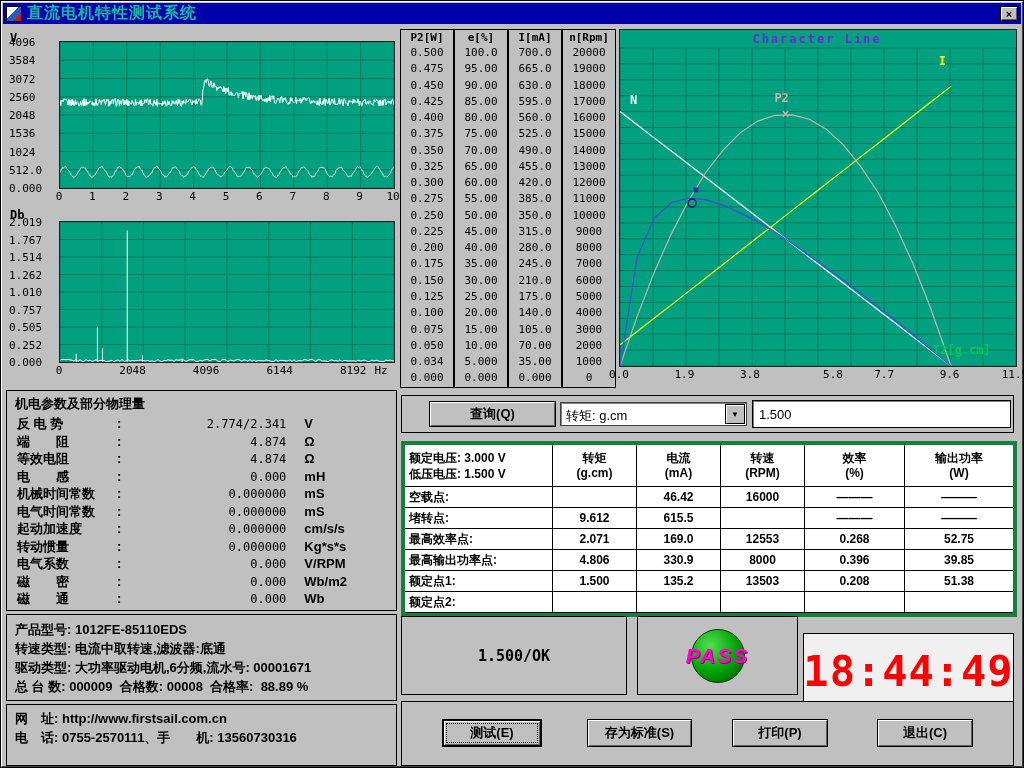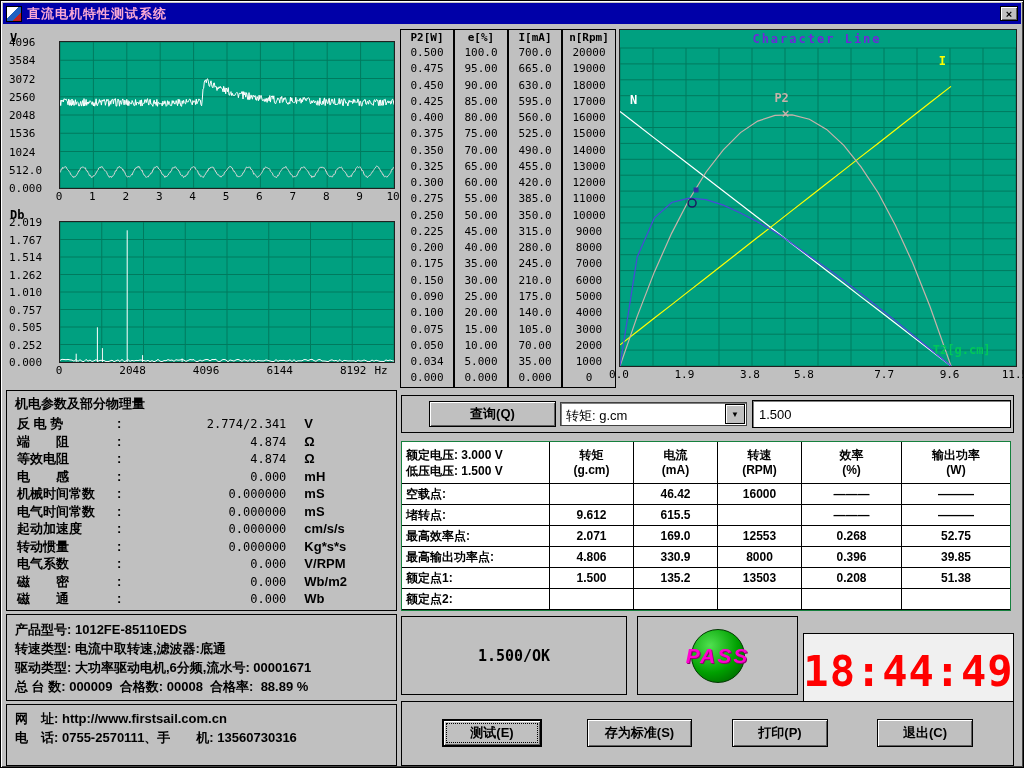--- a/index.html
+++ b/index.html
@@ -1,20 +1,20 @@
 <!DOCTYPE html>
 <html><head>
 <meta charset="utf-8">
 <style>
   html,body{margin:0;padding:0;background:#808080;}
   #window{position:relative;width:1024px;height:768px;background:#c0c0c0;overflow:hidden;
           font-family:"Liberation Sans",sans-serif;box-shadow:inset 1px 1px 0 #fff,inset -1px -1px 0 #404040;border:1px solid #000;box-sizing:border-box;}
   .titlebar{position:absolute;left:2px;top:2px;right:2px;height:21px;background:#0000a8;display:flex;align-items:center;padding:0 3px;}
   .app-icon{width:14px;height:14px;background:linear-gradient(135deg,#fff 40%,#2060c0 40%,#2060c0 70%,#c02020 70%);border:1px solid #000;margin-right:5px;}
-  .title-text{color:#f9a8d4;font-size:13px;font-weight:bold;letter-spacing:1px;}
+  .title-text{color:#14b8a6;font-size:16px;font-weight:bold;letter-spacing:1px;}
   .close-btn{margin-left:auto;width:18px;height:15px;background:#c0c0c0;border:1px solid #000;
              box-shadow:inset 1px 1px 0 #fff,inset -1px -1px 0 #606060;font:bold 11px "Liberation Sans",sans-serif;
              display:flex;align-items:center;justify-content:center;padding:0;cursor:pointer;}
   .axis-label{position:absolute;font:bold 12px "DejaVu Sans Mono",monospace;color:#000;}
   .plot{position:absolute;background:#00a080;border:1px solid #202020;}
   .ytick-col{position:absolute;}
   .ytick{position:absolute;left:8px;font:11px "DejaVu Sans Mono",monospace;color:#000;white-space:nowrap;}
   .xtick-row{position:absolute;height:13px;}
   .xtick{position:absolute;transform:translateX(-50%);font:11px "DejaVu Sans Mono",monospace;color:#000;top:0;white-space:nowrap;}
   .scale-col{position:absolute;top:28px;width:52px;height:357px;border:1px solid #000;background:#c0c0c0;}
@@ -35,21 +35,21 @@
        box-shadow:inset 1px 1px 0 #fff,inset -1px -1px 0 #606060;
        font:bold 13px "Liberation Sans",sans-serif;cursor:pointer;padding:0;height:28px;}
   .btn.focused{border:2px solid #000;outline:1px dotted #000;outline-offset:-5px;}
   .combo{position:absolute;background:#fff;border:1px solid #404040;box-shadow:inset 1px 1px 0 #808080;height:24px;box-sizing:border-box;cursor:pointer;}
   .combo-text{position:absolute;left:5px;top:4px;font:13px "Liberation Sans",sans-serif;}
   .combo-btn{position:absolute;right:1px;top:1px;bottom:1px;width:18px;background:#c0c0c0;
              border:1px solid #000;box-shadow:inset 1px 1px 0 #fff;display:flex;align-items:center;justify-content:center;font-size:8px;}
   .field{position:absolute;background:#fff;border:1px solid #000;box-shadow:inset 1px 1px 0 #808080;
          font:13px "Liberation Sans",sans-serif;padding:0 6px;box-sizing:border-box;}
   .dtable{position:absolute;display:grid;grid-template-columns:148px 84px 84px 84px 100px 108px;
-          grid-template-rows:42px repeat(6,21px);background:#fff;border:1px solid #15803d;box-sizing:content-box;}
+          grid-template-rows:42px repeat(6,21px);background:#fff;border:4px solid #15803d;box-sizing:content-box;}
   .cell{border-right:1px solid #000;border-bottom:1px solid #000;display:flex;align-items:center;justify-content:center;
         font:bold 12px "Liberation Sans",sans-serif;overflow:hidden;}
   .cell.corner{flex-direction:column;align-items:flex-start;padding-left:4px;line-height:16px;}
   .cell.hd{flex-direction:column;line-height:15px;}
   .cell.rowlabel{justify-content:flex-start;padding-left:4px;}
   .dtable .cell:nth-child(6n){border-right:none;}
   .rbox{position:absolute;border:1px solid #000;background:#c0c0c0;display:flex;align-items:center;justify-content:center;box-sizing:border-box;}
   .rtext{font:bold 15px "DejaVu Sans Mono",monospace;}
   .ball{position:absolute;width:52px;height:52px;border-radius:50%;
         background:radial-gradient(circle at 35% 30%,#50e050,#00a000 55%,#005800 95%);border:1px solid #003800;}
@@ -180,21 +180,21 @@
         <div class="scale-val">0.375</div>
         <div class="scale-val">0.350</div>
         <div class="scale-val">0.325</div>
         <div class="scale-val">0.300</div>
         <div class="scale-val">0.275</div>
         <div class="scale-val">0.250</div>
         <div class="scale-val">0.225</div>
         <div class="scale-val">0.200</div>
         <div class="scale-val">0.175</div>
         <div class="scale-val">0.150</div>
-        <div class="scale-val">0.090</div>
+        <div class="scale-val">0.125</div>
         <div class="scale-val">0.100</div>
         <div class="scale-val">0.075</div>
         <div class="scale-val">0.050</div>
         <div class="scale-val">0.034</div>
         <div class="scale-val">0.000</div>
       </div>
   </div>
   <div class="scale-col" style="left:453px">
     <div class="scale-hd">e[%]</div>
     <div id="scale-1">
@@ -319,21 +319,21 @@
       <text x="312.8" y="324.2" fill="#00c85a" font-size="12" font-weight="bold" font-family="DejaVu Sans Mono, monospace">T2[g.cm]</text>
       <text x="165.528" y="88" fill="#c8b2aa" font-size="13" text-anchor="middle" font-weight="bold">×</text>
       <rect x="73.532" y="157.43599999999998" width="5" height="5" fill="#3030a0"></rect>
       <circle cx="72.072" cy="173.04" r="4" fill="none" stroke="#1a1a60" stroke-width="1.5"></circle>
     </svg>
   <span class="char-title">Character Line</span>
   <div id="char-xt" class="xtick-row" style="left:618px;top:367px;width:396px">
       <div class="xtick" style="left: 0px;">0.0</div>
       <div class="xtick" style="left: 65.4261px;">1.9</div>
       <div class="xtick" style="left: 130.852px;">3.8</div>
-      <div class="xtick" style="left: 185px; text-align: right;">5.8</div>
+      <div class="xtick" style="left: 214px; text-align: right;">5.8</div>
       <div class="xtick" style="left: 265.148px;">7.7</div>
       <div class="xtick" style="left: 330.574px;">9.6</div>
       <div class="xtick" style="left: 396px;">11.5</div>
     </div>
 
   <div class="panel" style="left:5px;top:389px;width:391px;height:221px">
     <div class="panel-title">机电参数及部分物理量</div>
     <div id="param-rows">
         <div class="p-row">
           <span class="p-label">反 电 势</span>

